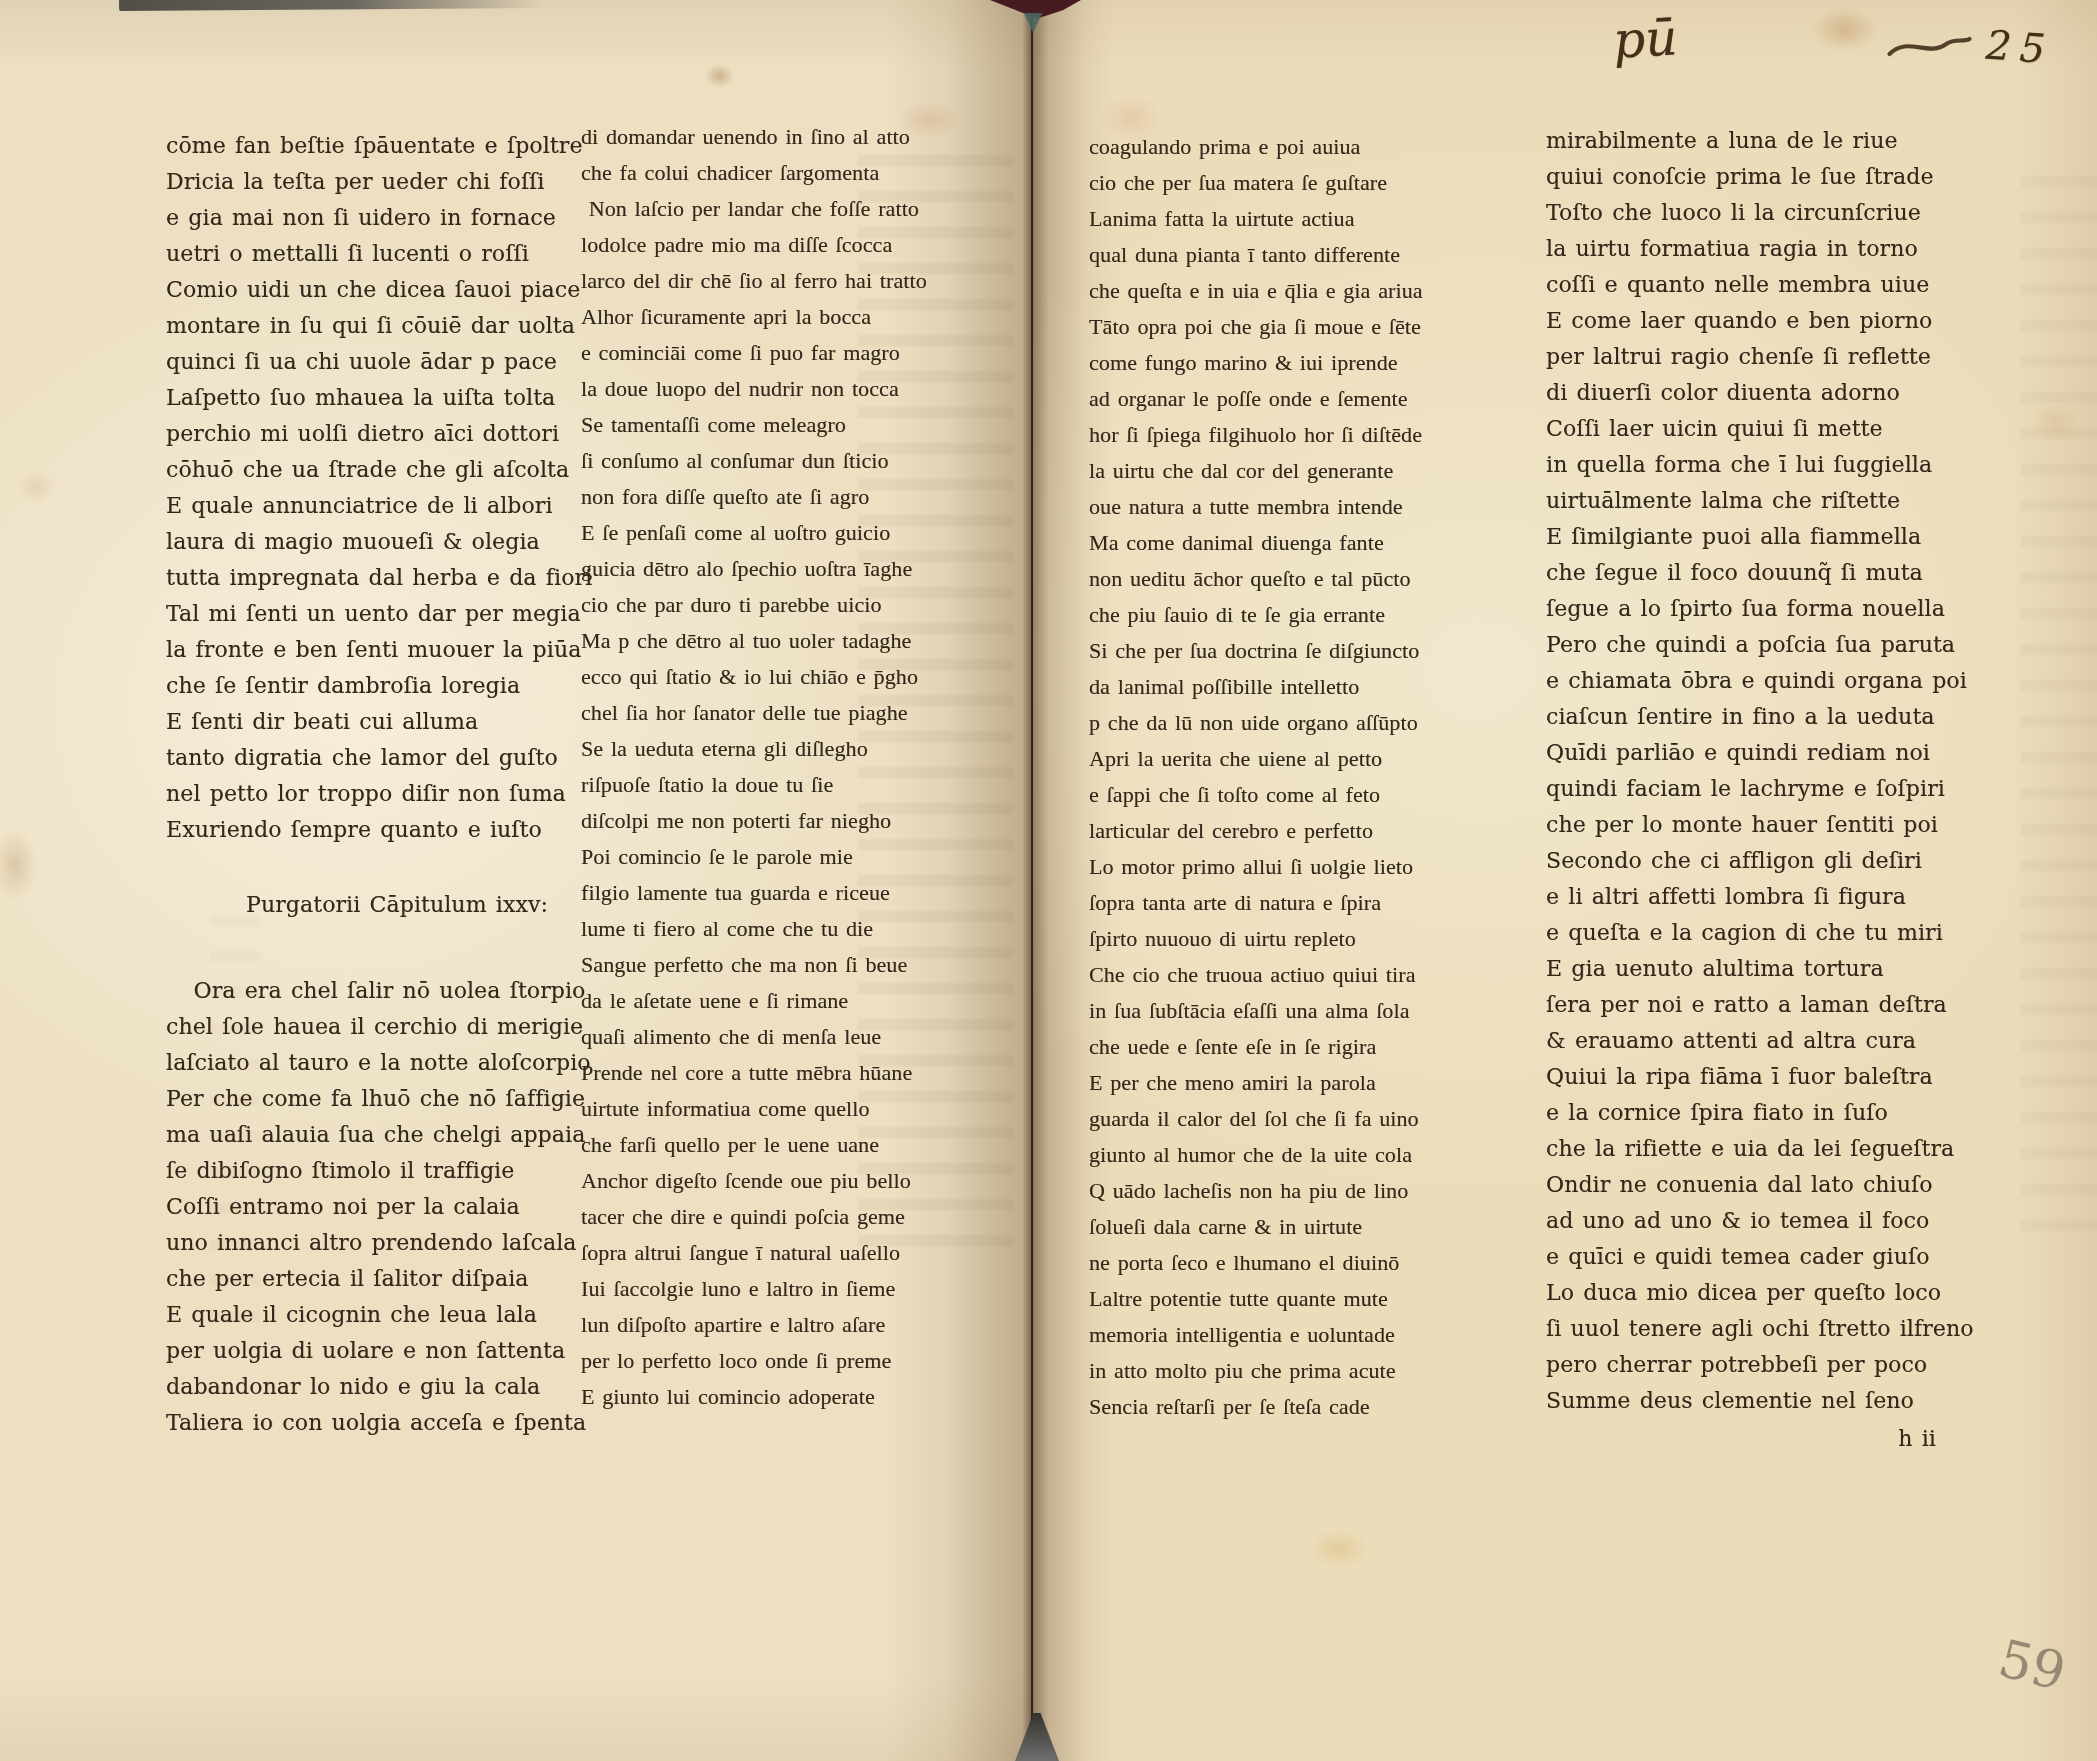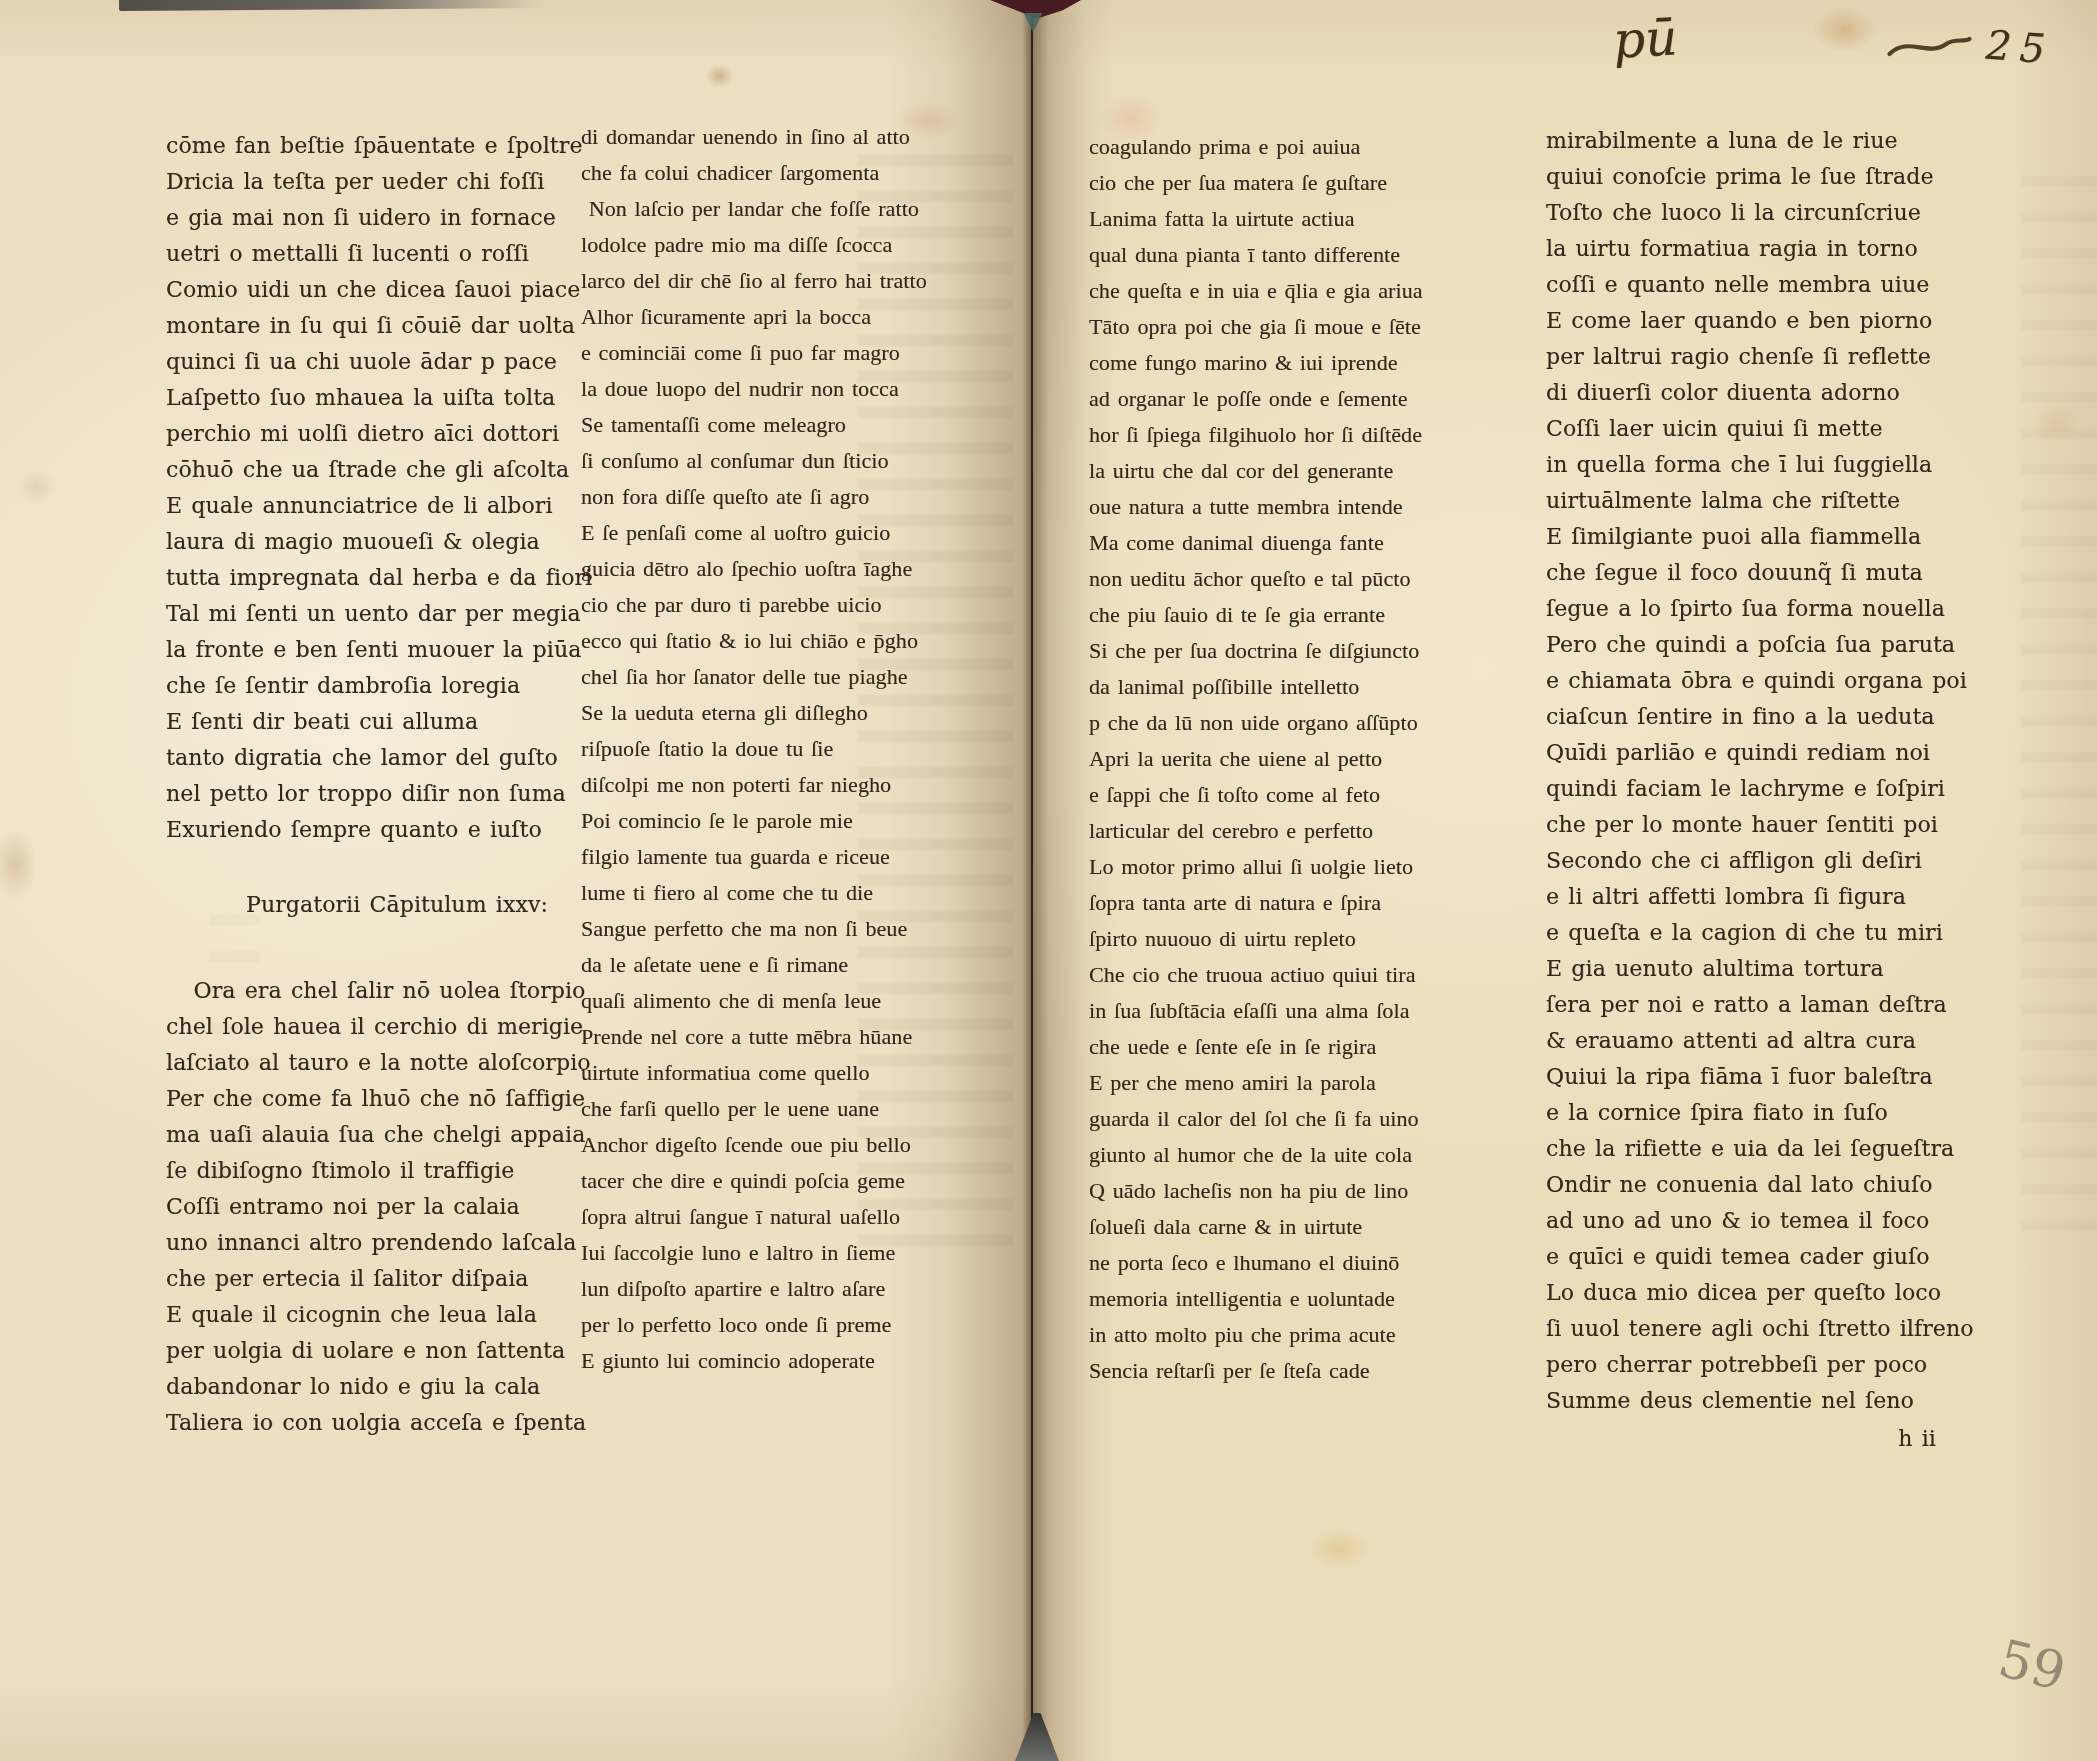--- a/index.html
+++ b/index.html
@@ -190,20 +190,21 @@
         <div class="line">larco del dir chē ſio al ferro hai tratto</div>
         <div class="line">Alhor ſicuramente apri la bocca</div>
         <div class="line">e cominciāi come ſi puo far magro</div>
         <div class="line">la doue luopo del nudrir non tocca</div>
         <div class="line">Se tamentaſſi come meleagro</div>
         <div class="line">ſi conſumo al conſumar dun ſticio</div>
         <div class="line">non fora diſſe queſto ate ſi agro</div>
         <div class="line">E ſe penſaſi come al uoſtro guicio</div>
         <div class="line">guicia dētro alo ſpechio uoſtra īaghe</div>
         <div class="line">cio che par duro ti parebbe uicio</div>
+        <div class="line">Ma p che dētro al tuo uoler tadaghe</div>
         <div class="line">ecco qui ſtatio &amp; io lui chiāo e p̄gho</div>
         <div class="line">chel ſia hor ſanator delle tue piaghe</div>
         <div class="line">Se la ueduta eterna gli diſlegho</div>
         <div class="line">riſpuoſe ſtatio la doue tu ſie</div>
         <div class="line">diſcolpi me non poterti far niegho</div>
         <div class="line">Poi comincio ſe le parole mie</div>
         <div class="line">filgio lamente tua guarda e riceue</div>
         <div class="line">lume ti fiero al come che tu die</div>
         <div class="line">Sangue perfetto che ma non ſi beue</div>
         <div class="line">da le aſetate uene e ſi rimane</div>
@@ -248,20 +249,21 @@
         <div class="line">ſpirto nuuouo di uirtu repleto</div>
         <div class="line">Che cio che truoua actiuo quiui tira</div>
         <div class="line">in ſua ſubſtācia eſaſſi una alma ſola</div>
         <div class="line">che uede e ſente eſe in ſe rigira</div>
         <div class="line">E per che meno amiri la parola</div>
         <div class="line">guarda il calor del ſol che ſi fa uino</div>
         <div class="line">giunto al humor che de la uite cola</div>
         <div class="line">Q uādo lacheſis non ha piu de lino</div>
         <div class="line">ſolueſi dala carne &amp; in uirtute</div>
         <div class="line">ne porta ſeco e lhumano el diuinō</div>
+        <div class="line">Laltre potentie tutte quante mute</div>
         <div class="line">memoria intelligentia e uoluntade</div>
         <div class="line">in atto molto piu che prima acute</div>
         <div class="line">Sencia reſtarſi per ſe ſteſa cade</div>
       </div>
   </div>
 
   <div class="col col4">
     <div>
         <div class="line">mirabilmente a luna de le riue</div>
         <div class="line">quiui conoſcie prima le ſue ſtrade</div>

